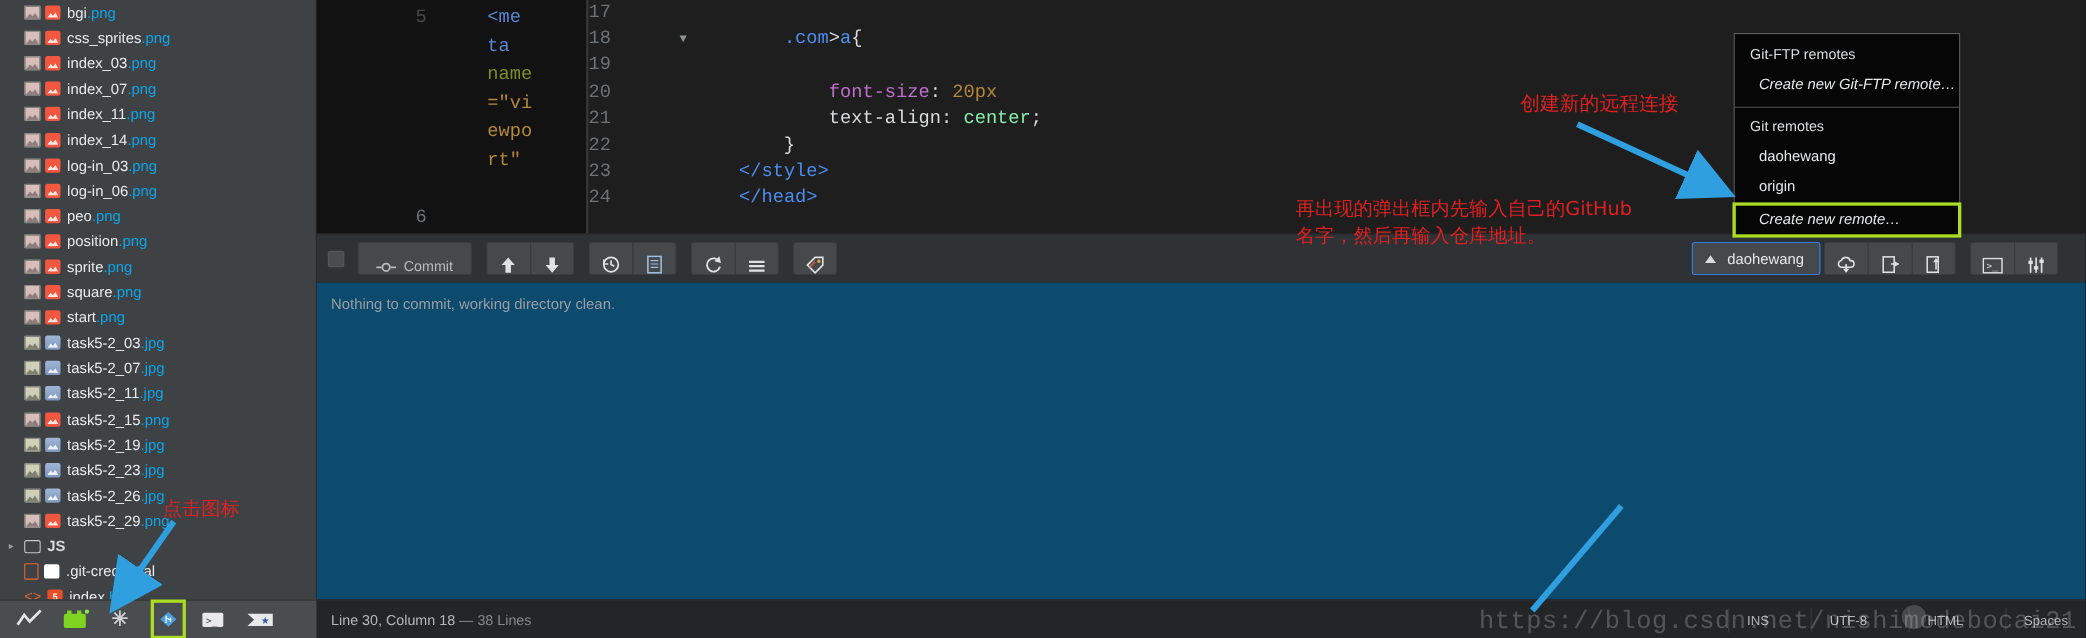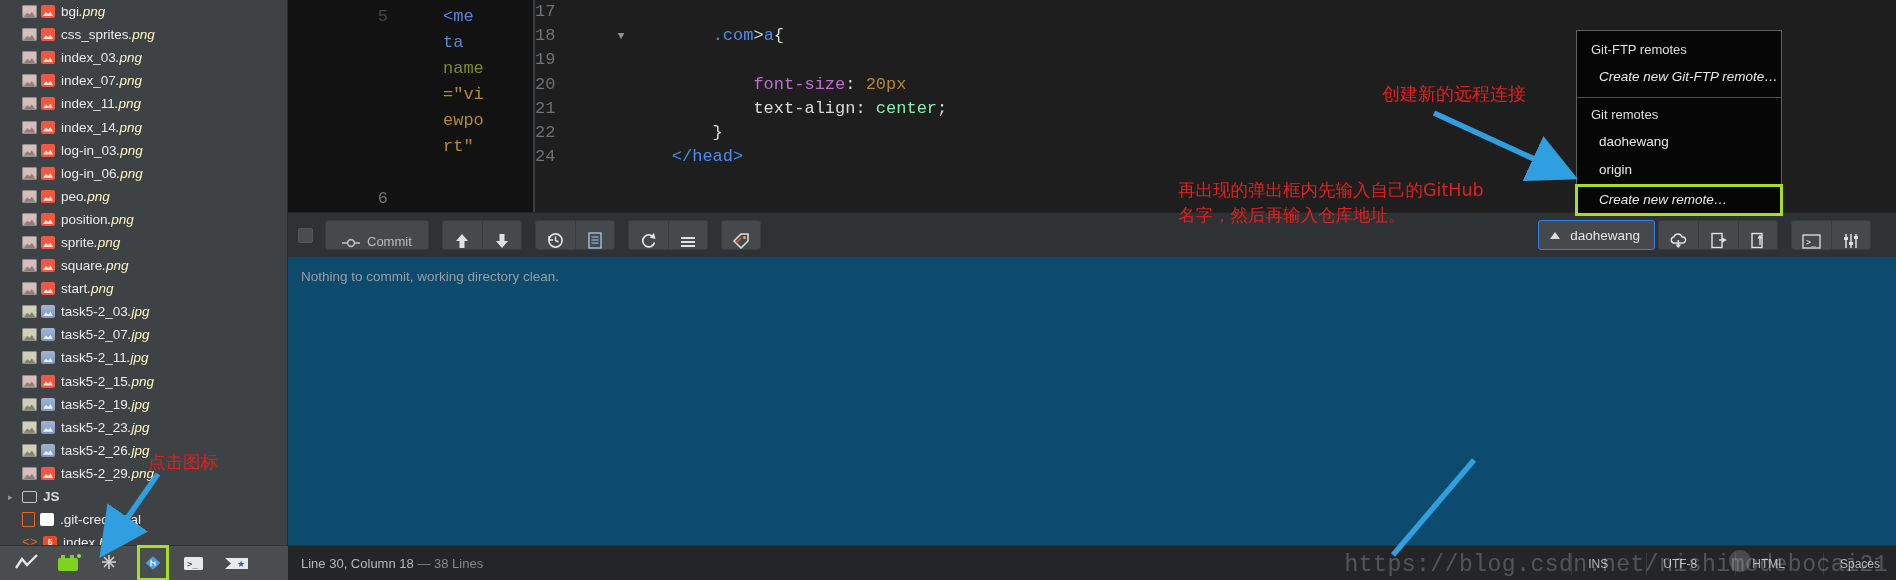--- a/index.html
+++ b/index.html
@@ -74,21 +74,21 @@
   }
   .ico-code {
     width: 17px; flex: 0 0 17px; margin-right: 4px;
     color: #e2672a; font-size: 13px; font-family: "Liberation Mono", monospace;
   }
   .ico-folder {
     width: 15px; height: 12px; flex: 0 0 15px; margin-right: 6px;
     border: 1.4px solid #c5c8c6; border-radius: 2px; background: transparent;
   }
   .name-main { color: #e8eaec; }
-  .name-ext { color: #fef9c3; font-style: italic; }
+  .name-ext { color: #0ea5e9; }
   .tree-row.folder .name-main { color:#d7dadc;font-weight:bold; }
 
   
   #side-iconbar {
     position: absolute; left: 0; bottom: 0;
     width: 288px; height: 35px;
     background: #4a4d50;
     border-top: 1px solid #2e3133;
     display: flex; align-items: center; gap: 16px; padding-left: 14px;
   }
@@ -474,20 +474,21 @@
           </div>
       </div>
 
       <div id="right-pane">
           <div class="code-line"><span class="ln">17</span><span class="fold"></span><span class="code-text"></span></div>
           <div class="code-line"><span class="ln">18</span><span class="fold">▼</span><span class="code-text"><span class="tok-plain">        </span><span class="tok-sel">.com</span><span class="tok-plain">&gt;</span><span class="tok-sel">a</span><span class="tok-plain">{</span></span></div>
           <div class="code-line"><span class="ln">19</span><span class="fold"></span></div>
           <div class="code-line"><span class="ln">20</span><span class="fold"></span><span class="code-text"><span class="tok-plain">            </span><span class="tok-prop">font-size</span><span class="tok-plain">: </span><span class="tok-val-num">20px</span></span></div>
           <div class="code-line"><span class="ln">21</span><span class="fold"></span><span class="code-text"><span class="tok-plain">            </span><span class="tok-plain">text-align</span><span class="tok-plain">: </span><span class="tok-val-kw">center</span><span class="tok-plain">;</span></span></div>
           <div class="code-line"><span class="ln">22</span><span class="fold"></span><span class="code-text"><span class="tok-plain">        }</span></span></div>
+          <div class="code-line"><span class="ln">23</span><span class="fold"></span><span class="code-text"><span class="tok-plain">    </span><span class="tok-sel">&lt;/style&gt;</span></span></div>
           <div class="code-line"><span class="ln">24</span><span class="fold"></span><span class="code-text"><span class="tok-plain">    </span><span class="tok-sel">&lt;/head&gt;</span></span></div>
         </div>
     </div>
 
     <div id="git-toolbar">
       <div class="tb-check"></div>
 
       <div class="tb-group">
         <div class="tb-btn wide">
           <svg width="18" height="12" viewBox="0 0 18 12">

